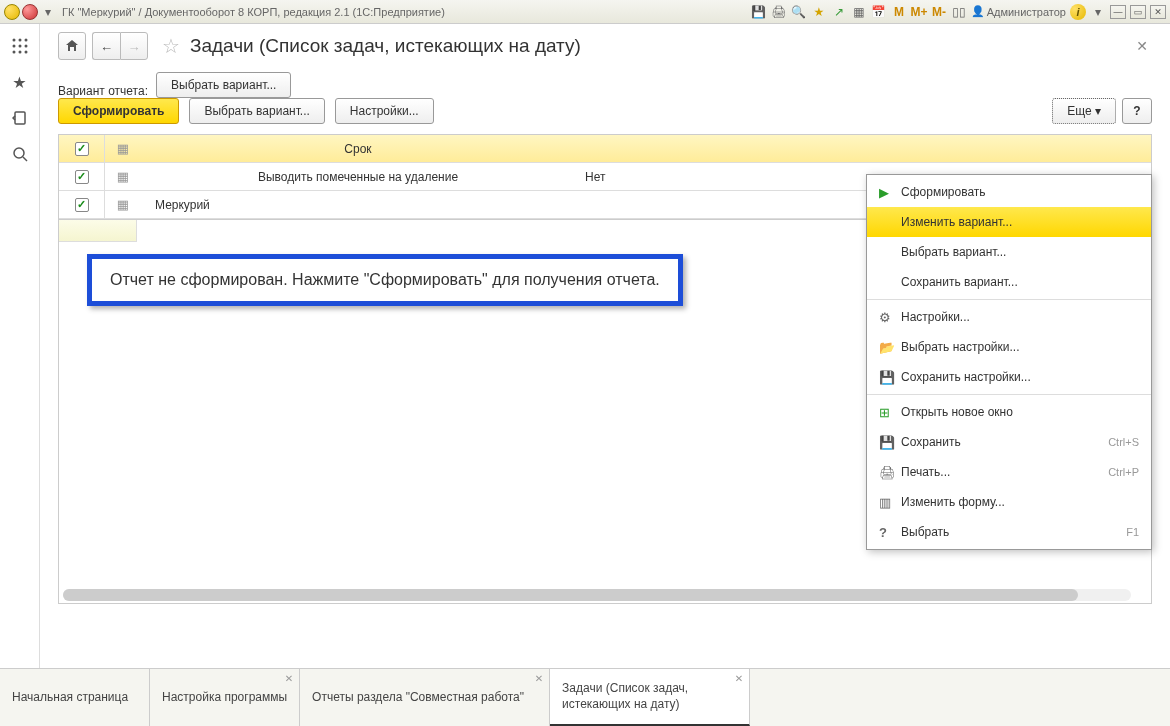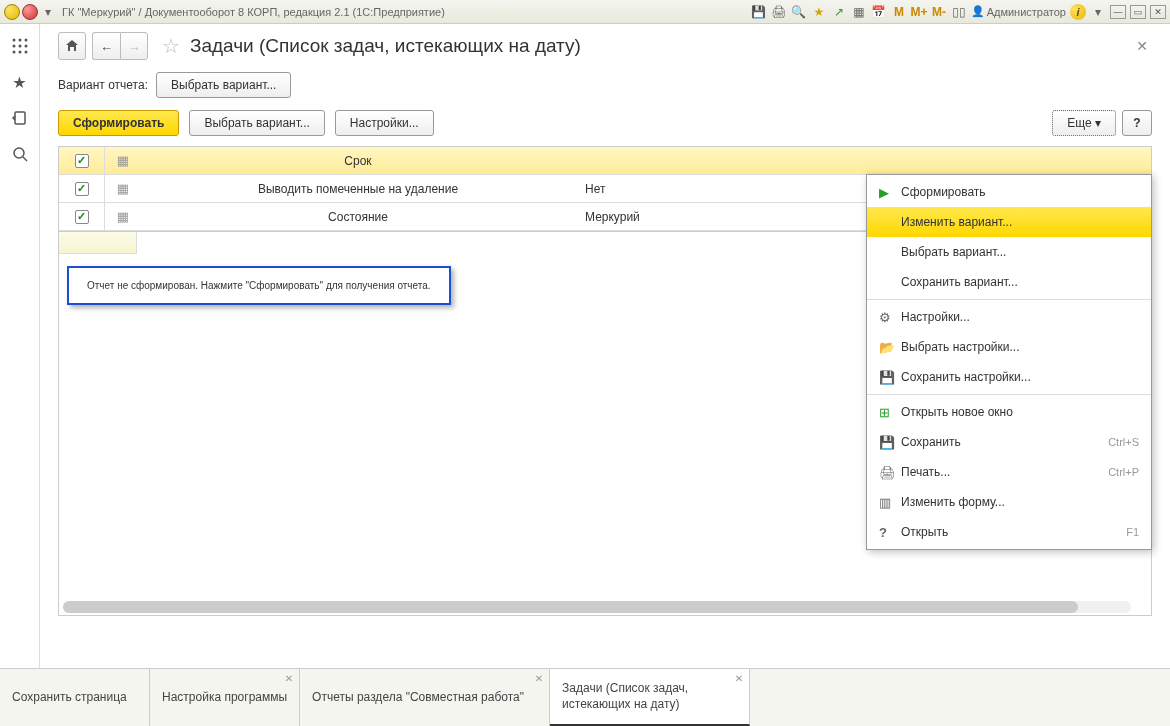--- a/index.html
+++ b/index.html
@@ -32,21 +32,21 @@
 .nav-btn { width: 28px; height: 28px; border: 1px solid #bbb; border-radius: 3px; background: linear-gradient(#fff, #eee); display: flex; align-items: center; justify-content: center; font-size: 13px; color: #444; cursor: pointer; }
 .nav-btn.disabled { color: #bbb; }
 .nav-group { display: flex; }
 .nav-group .nav-btn:first-child { border-radius: 3px 0 0 3px; border-right: none; }
 .nav-group .nav-btn:last-child { border-radius: 0 3px 3px 0; }
 .star-icon { font-size: 20px; color: #bbb; margin: 0 4px 0 8px; }
 .page-title { font-size: 19px; color: #333; }
 .close-tab { margin-left: auto; font-size: 14px; color: #888; cursor: pointer; padding: 4px; }
 
 
-.variant-row { display: flex; align-items: center; gap: 8px; margin-bottom: 12px; }
+.variant-row { display: flex; align-items: flex-end; gap: 8px; margin-bottom: 0; }
 .variant-label { font-size: 12px; }
 .variant-input { flex: 0 0 410px; height: 24px; border: 1px solid #bbb; border-radius: 3px; padding: 0 8px; font-size: 12px; background: #fff; }
 .btn { height: 26px; border: 1px solid #999; border-radius: 3px; background: linear-gradient(#fff, #eee); padding: 0 14px; font-size: 12px; color: #333; cursor: pointer; display: inline-flex; align-items: center; }
 .btn.primary { background: linear-gradient(#ffe84d, #ffd700); border-color: #cc9900; font-weight: bold; }
 .toolbar-row { display: flex; gap: 10px; margin-bottom: 10px; align-items: center; }
 .toolbar-right { margin-left: auto; display: flex; gap: 6px; }
 .btn.dropdown { border: 1px dotted #666; }
 .btn.help { width: 30px; padding: 0; justify-content: center; font-weight: bold; }
 
 
@@ -56,21 +56,21 @@
 .pcell-check { width: 46px; display: flex; justify-content: center; border-right: 1px solid #ddd; height: 100%; align-items: center; }
 .pcell-icon { width: 36px; display: flex; justify-content: center; }
 .pcell-name { width: 430px; padding-left: 4px; text-align: center; }
 .pcell-value { flex: 1; padding-left: 14px; }
 .check { width: 14px; height: 14px; border: 1px solid #888; border-radius: 2px; display: flex; align-items: center; justify-content: center; color: #1a8c1a; font-size: 11px; font-weight: bold; background: #fff; }
 .cal-icon { color: #999; font-size: 13px; }
 
 
 .report-area { border: 1px solid #ccc; height: 385px; margin-top: 0; position: relative; background: #fff; }
 .report-grid-corner { position: absolute; top: 0; left: 0; width: 78px; height: 22px; border-right: 1px solid #ddd; border-bottom: 1px solid #ddd; background: linear-gradient(#fcfce8, #f5f5d0); }
-.report-msg-box { position: absolute; top: 34px; left: 8px; border: 2px solid #1d4ed8; background: #fff; padding: 12px 18px; box-shadow: 3px 3px 5px rgba(0,0,0,0.3); font-size: 10px; }
+.report-msg-box { position: absolute; top: 34px; left: 28px; border: 5px solid #1d4ed8; background: #fff; padding: 12px 18px; box-shadow: 3px 3px 5px rgba(0,0,0,0.3); font-size: 16px; }
 .scrollbar-h { position: absolute; bottom: 2px; left: 4px; right: 20px; height: 12px; background: #f0f0f0; border-radius: 6px; }
 .scrollbar-h::after { content: ''; position: absolute; left: 0; top: 0; width: 95%; height: 100%; background: #ccc; border-radius: 6px; }
 .scrollbar-v { position: absolute; top: 4px; right: 2px; bottom: 20px; width: 12px; }
 
 
 .dropdown-menu { position: absolute; top: 150px; right: 18px; width: 286px; background: #fff; border: 1px solid #999; box-shadow: 2px 2px 8px rgba(0,0,0,0.25); z-index: 100; padding: 2px 0; }
 .menu-item { display: flex; align-items: center; height: 30px; padding: 0 12px; cursor: pointer; font-size: 12px; }
 .menu-item.highlighted { background: linear-gradient(#ffe84d, #ffd700); }
 .menu-item .mi-icon { width: 22px; display: flex; justify-content: flex-start; color: #666; font-size: 13px; }
 .menu-item .mi-label { flex: 1; }
@@ -207,21 +207,20 @@
         <div class="pcell-name">Выводить помеченные на удаление</div>
         <div class="pcell-value">Нет</div>
       </div>
       <div class="params-row">
         <div class="pcell-check">
             <span class="check">✓</span>
           </div>
         <div class="pcell-icon">
             <span class="cal-icon">▦</span>
           </div>
-        <div class="pcell-name">Состояние</div>
         <div class="pcell-value">Меркурий</div>
       </div>
     </div>
 
     <div class="report-area">
       <div class="report-grid-corner"></div>
       <div class="report-msg-box">Отчет не сформирован. Нажмите "Сформировать" для получения отчета.</div>
       <div class="scrollbar-h"></div>
       <div class="scrollbar-v"></div>
     </div>
@@ -288,30 +287,30 @@
         <div class="menu-item">
           <span class="mi-icon">
             <span>▥</span>
           </span>
           <span class="mi-label">Изменить форму...</span>
         </div>
         <div class="menu-item">
           <span class="mi-icon">
             <span style="font-weight:bold">?</span>
           </span>
-          <span class="mi-label">Открыть</span>
+          <span class="mi-label">Выбрать</span>
           <span class="mi-shortcut">F1</span>
         </div>
       </div>
   </div>
 </div>
 
 <div class="bottom-tabs" id="bottom-tabs">
     <div class="btab">
-      <div class="btab-label">Сохранить страница</div>
+      <div class="btab-label">Начальная страница</div>
     </div>
     <div class="btab">
       <div class="btab-label">Настройка программы</div>
       <span class="btab-close">✕</span>
     </div>
     <div class="btab wide">
       <div class="btab-label">Отчеты раздела "Совместная работа"</div>
       <span class="btab-close">✕</span>
     </div>
     <div class="btab active">

